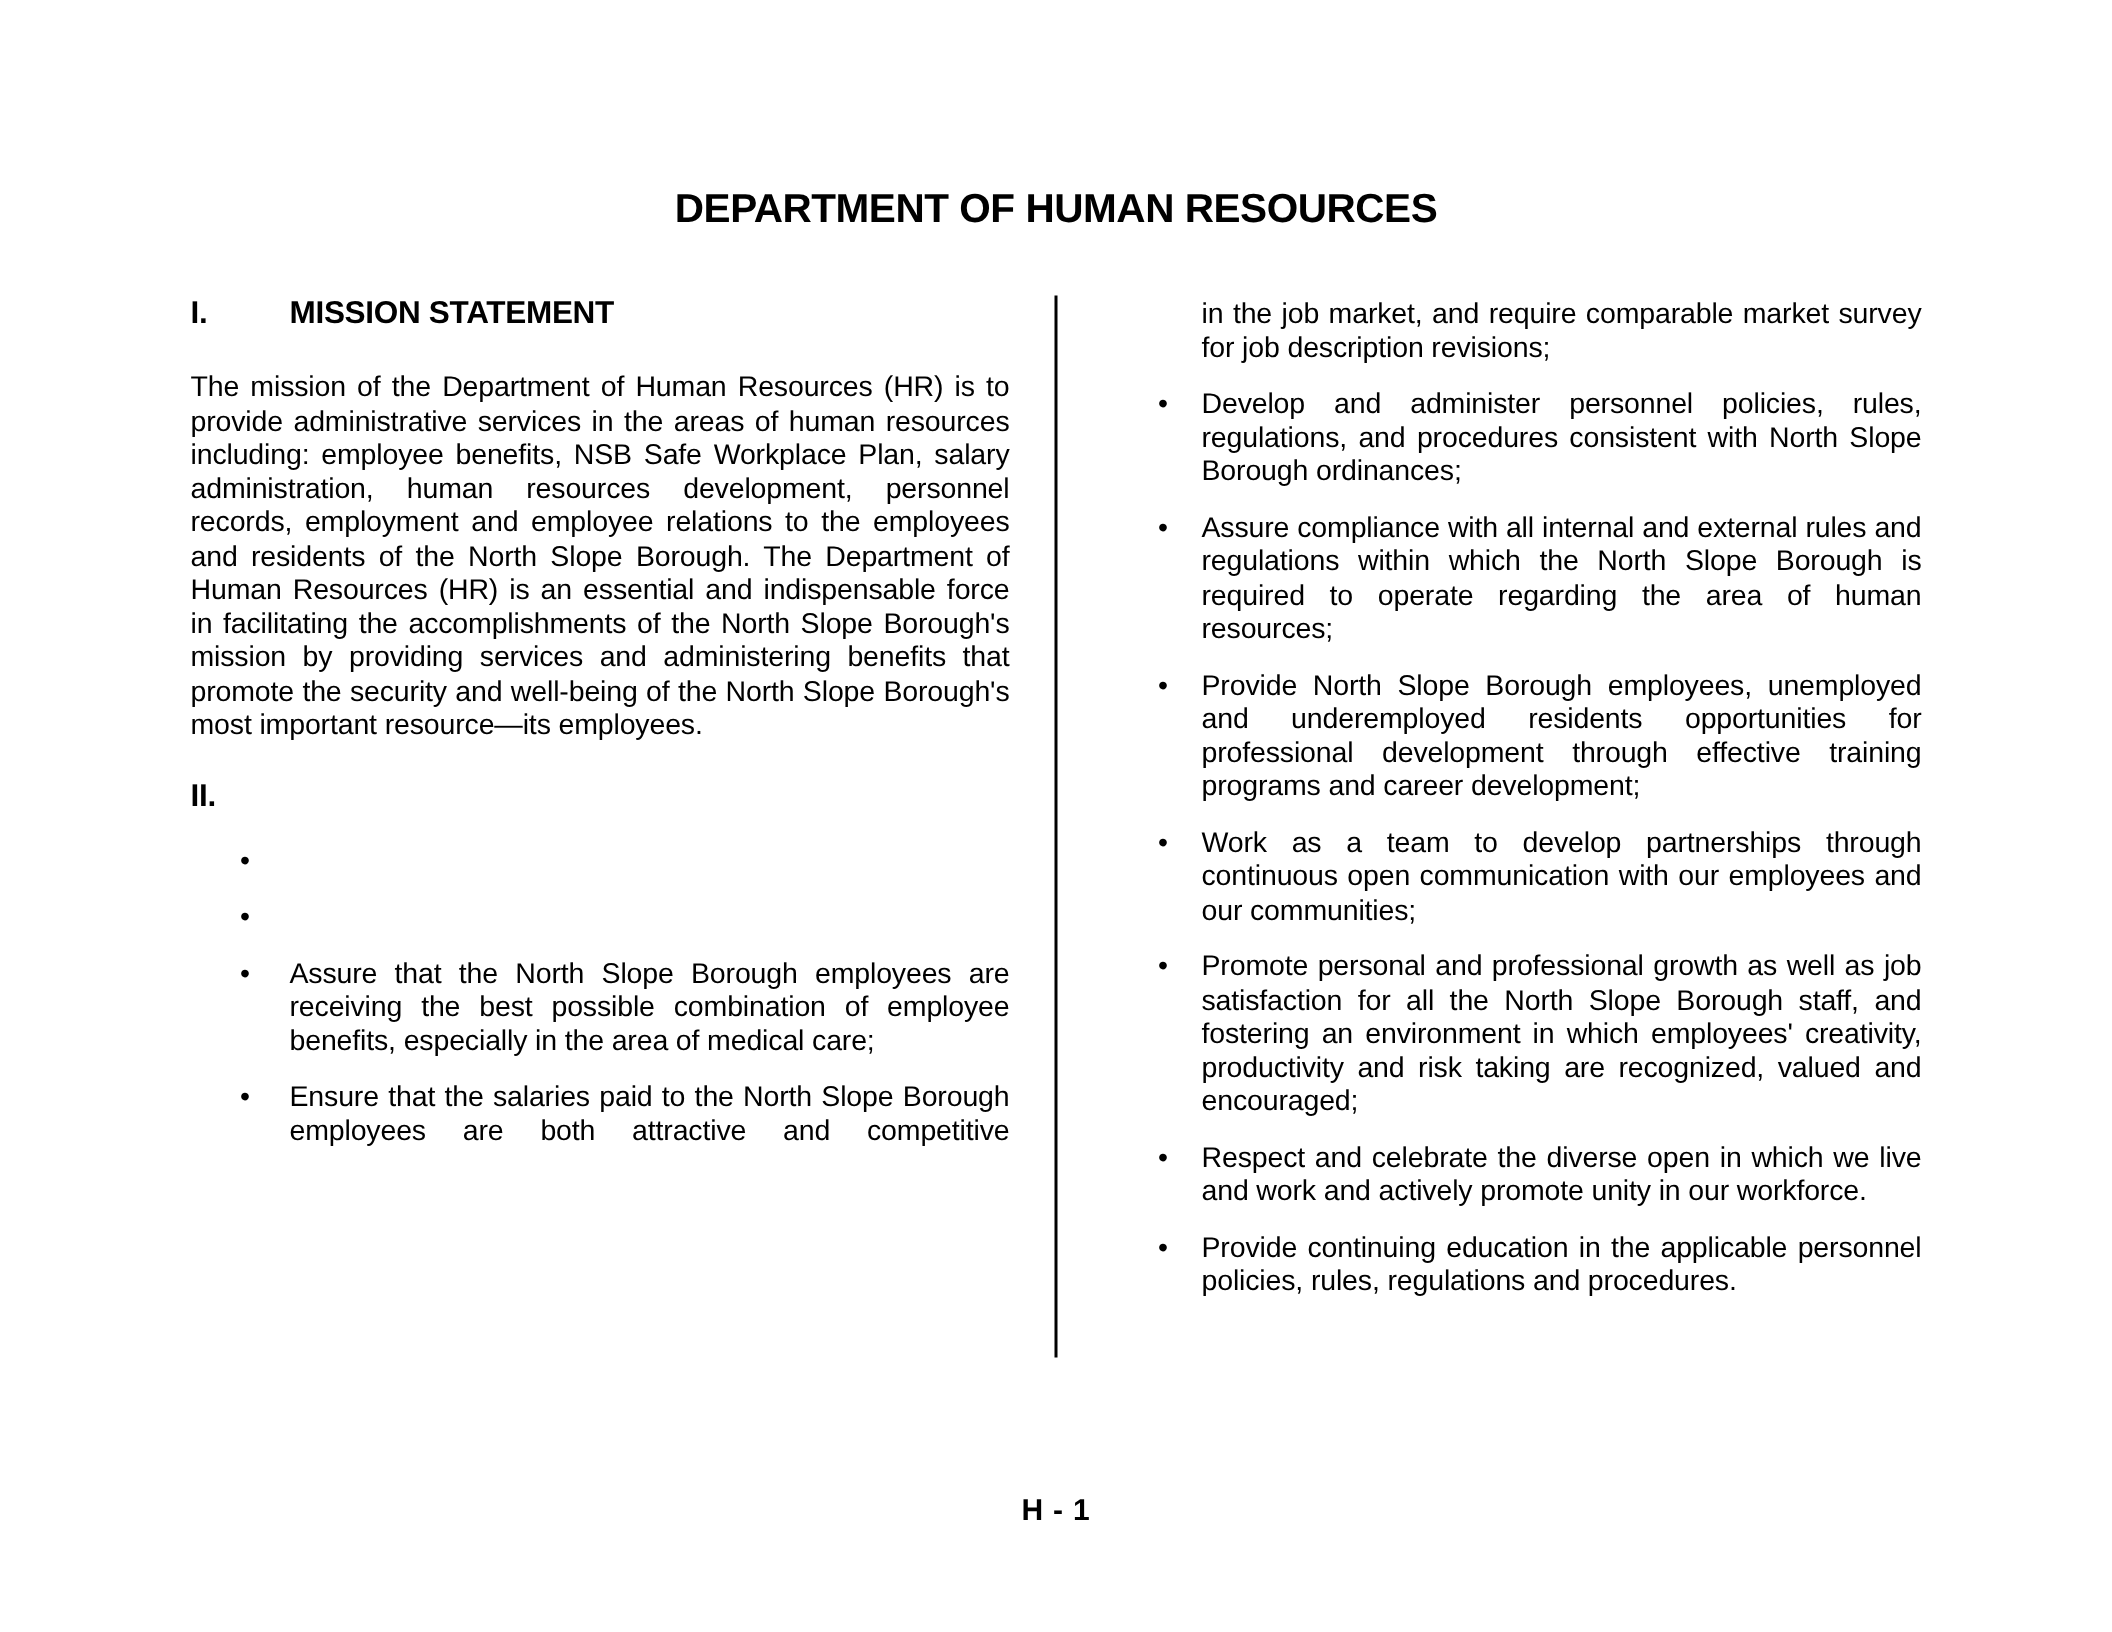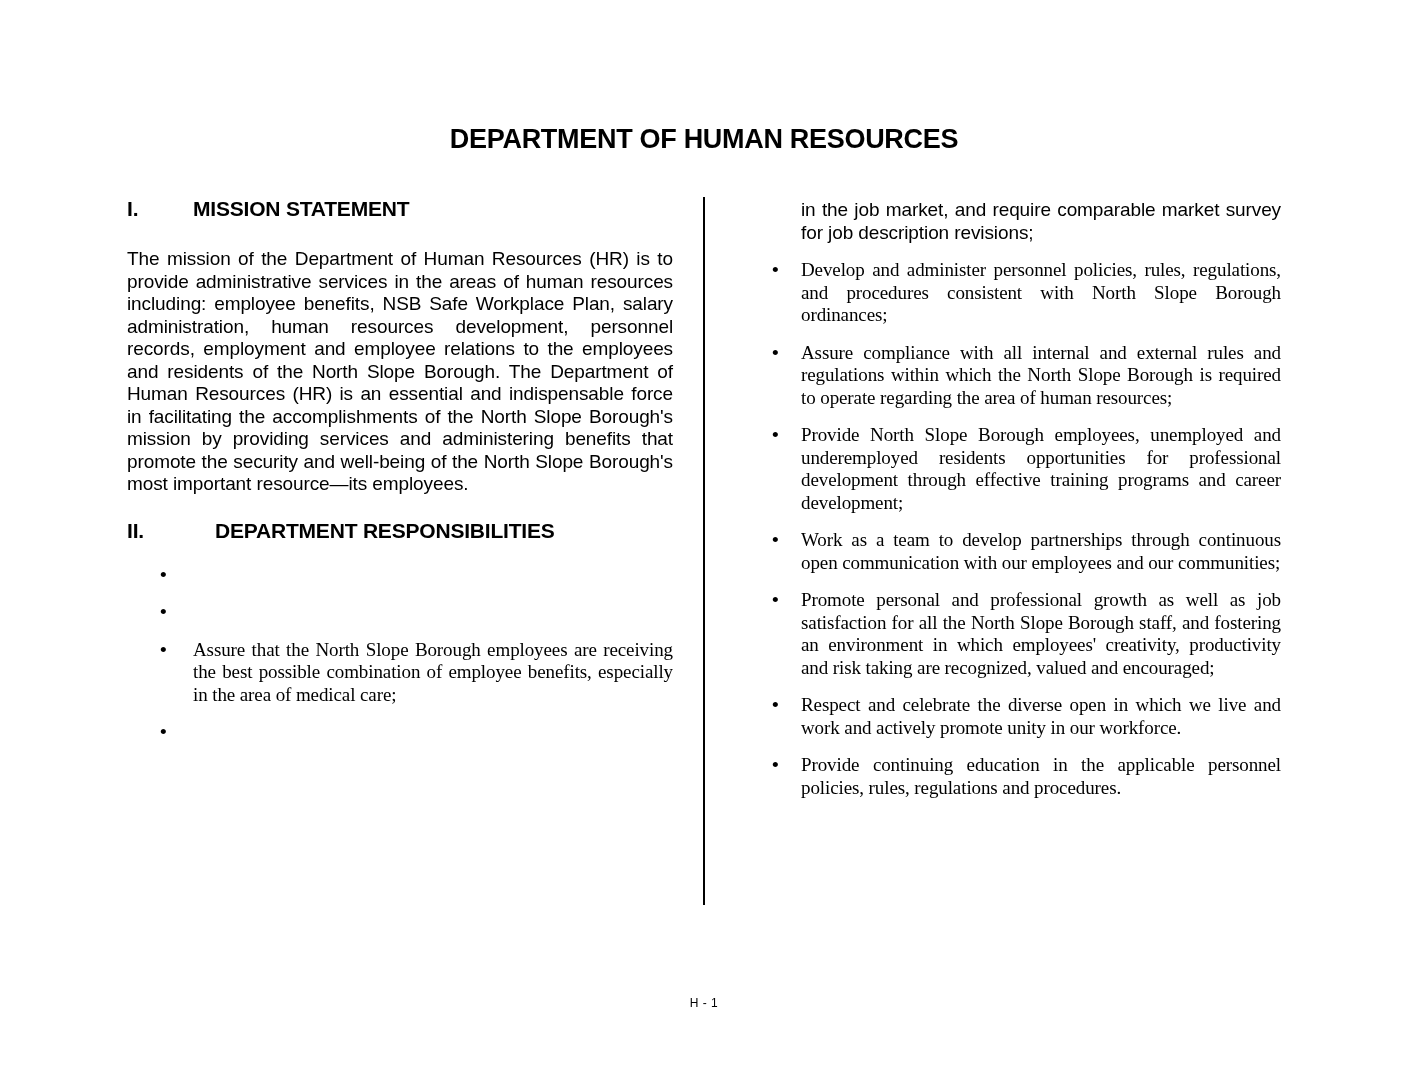--- a/index.html
+++ b/index.html
@@ -75,32 +75,31 @@
   .col-left .bullet-item { padding-left: 33px; }
   .bullet-item .dot {
     flex: none;
     text-align: left;
   }
   .col-left  .bullet-item .dot { width: 33px; }
   .col-right .bullet-item .dot { width: 29px; }
   .bullet-item .btext {
     flex: 1;
     text-align: justify;
-    font-family: Liberation Serif, serif;
   }
   .justify-last .btext { text-align-last: justify; }
 
   .page-footer {
     position: absolute;
     top: 996px;
     left: 0;
     width: 100%;
     text-align: center;
-    font-size: 12px;
-    font-weight: 400;
+    font-size: 20px;
+    font-weight: 700;
     letter-spacing: 0.5px;
   }
 </style>
 </head>
 <body>
 
 <div class="page">
 
   <div class="doc-title">DEPARTMENT OF HUMAN RESOURCES</div>
 
@@ -110,35 +109,35 @@
 
     <div class="section-heading heading-mission">
       <span class="numeral">I.</span>
       <span>MISSION STATEMENT</span>
     </div>
 
     <div class="body-par">The mission of the Department of Human Resources (HR) is to provide administrative services in the areas of human resources including: employee benefits, NSB Safe Workplace Plan, salary administration, human resources development, personnel records, employment and employee relations to the employees and residents of the North Slope Borough. The Department of Human Resources (HR) is an essential and indispensable force in facilitating the accomplishments of the North Slope Borough's mission by providing services and administering benefits that promote the security and well-being of the North Slope Borough's most important resource—its employees.</div>
 
     <div class="section-heading heading-resp">
       <span class="numeral">II.</span>
-      <span>DEPARTMENT RESPONSIBILITIES</span>
     </div>
 
     <div class="bullet-item">
       <span class="dot">•</span>
     </div>
     <div class="bullet-item">
       <span class="dot">•</span>
     </div>
     <div class="bullet-item">
       <span class="dot">•</span>
       <span class="btext">Assure that the North Slope Borough employees are receiving the best possible combination of employee benefits, especially in the area of medical care;</span>
     </div>
     <div class="bullet-item justify-last">
       <span class="dot">•</span>
+      <span class="btext">Ensure that the salaries paid to the North Slope Borough employees are both attractive and competitive</span>
     </div>
 
   </div>
 
   <div class="col col-right">
 
     <div class="cont-par">in the job market, and require comparable market survey for job description revisions;</div>
 
     <div class="bullet-item">
       <span class="dot">•</span>

